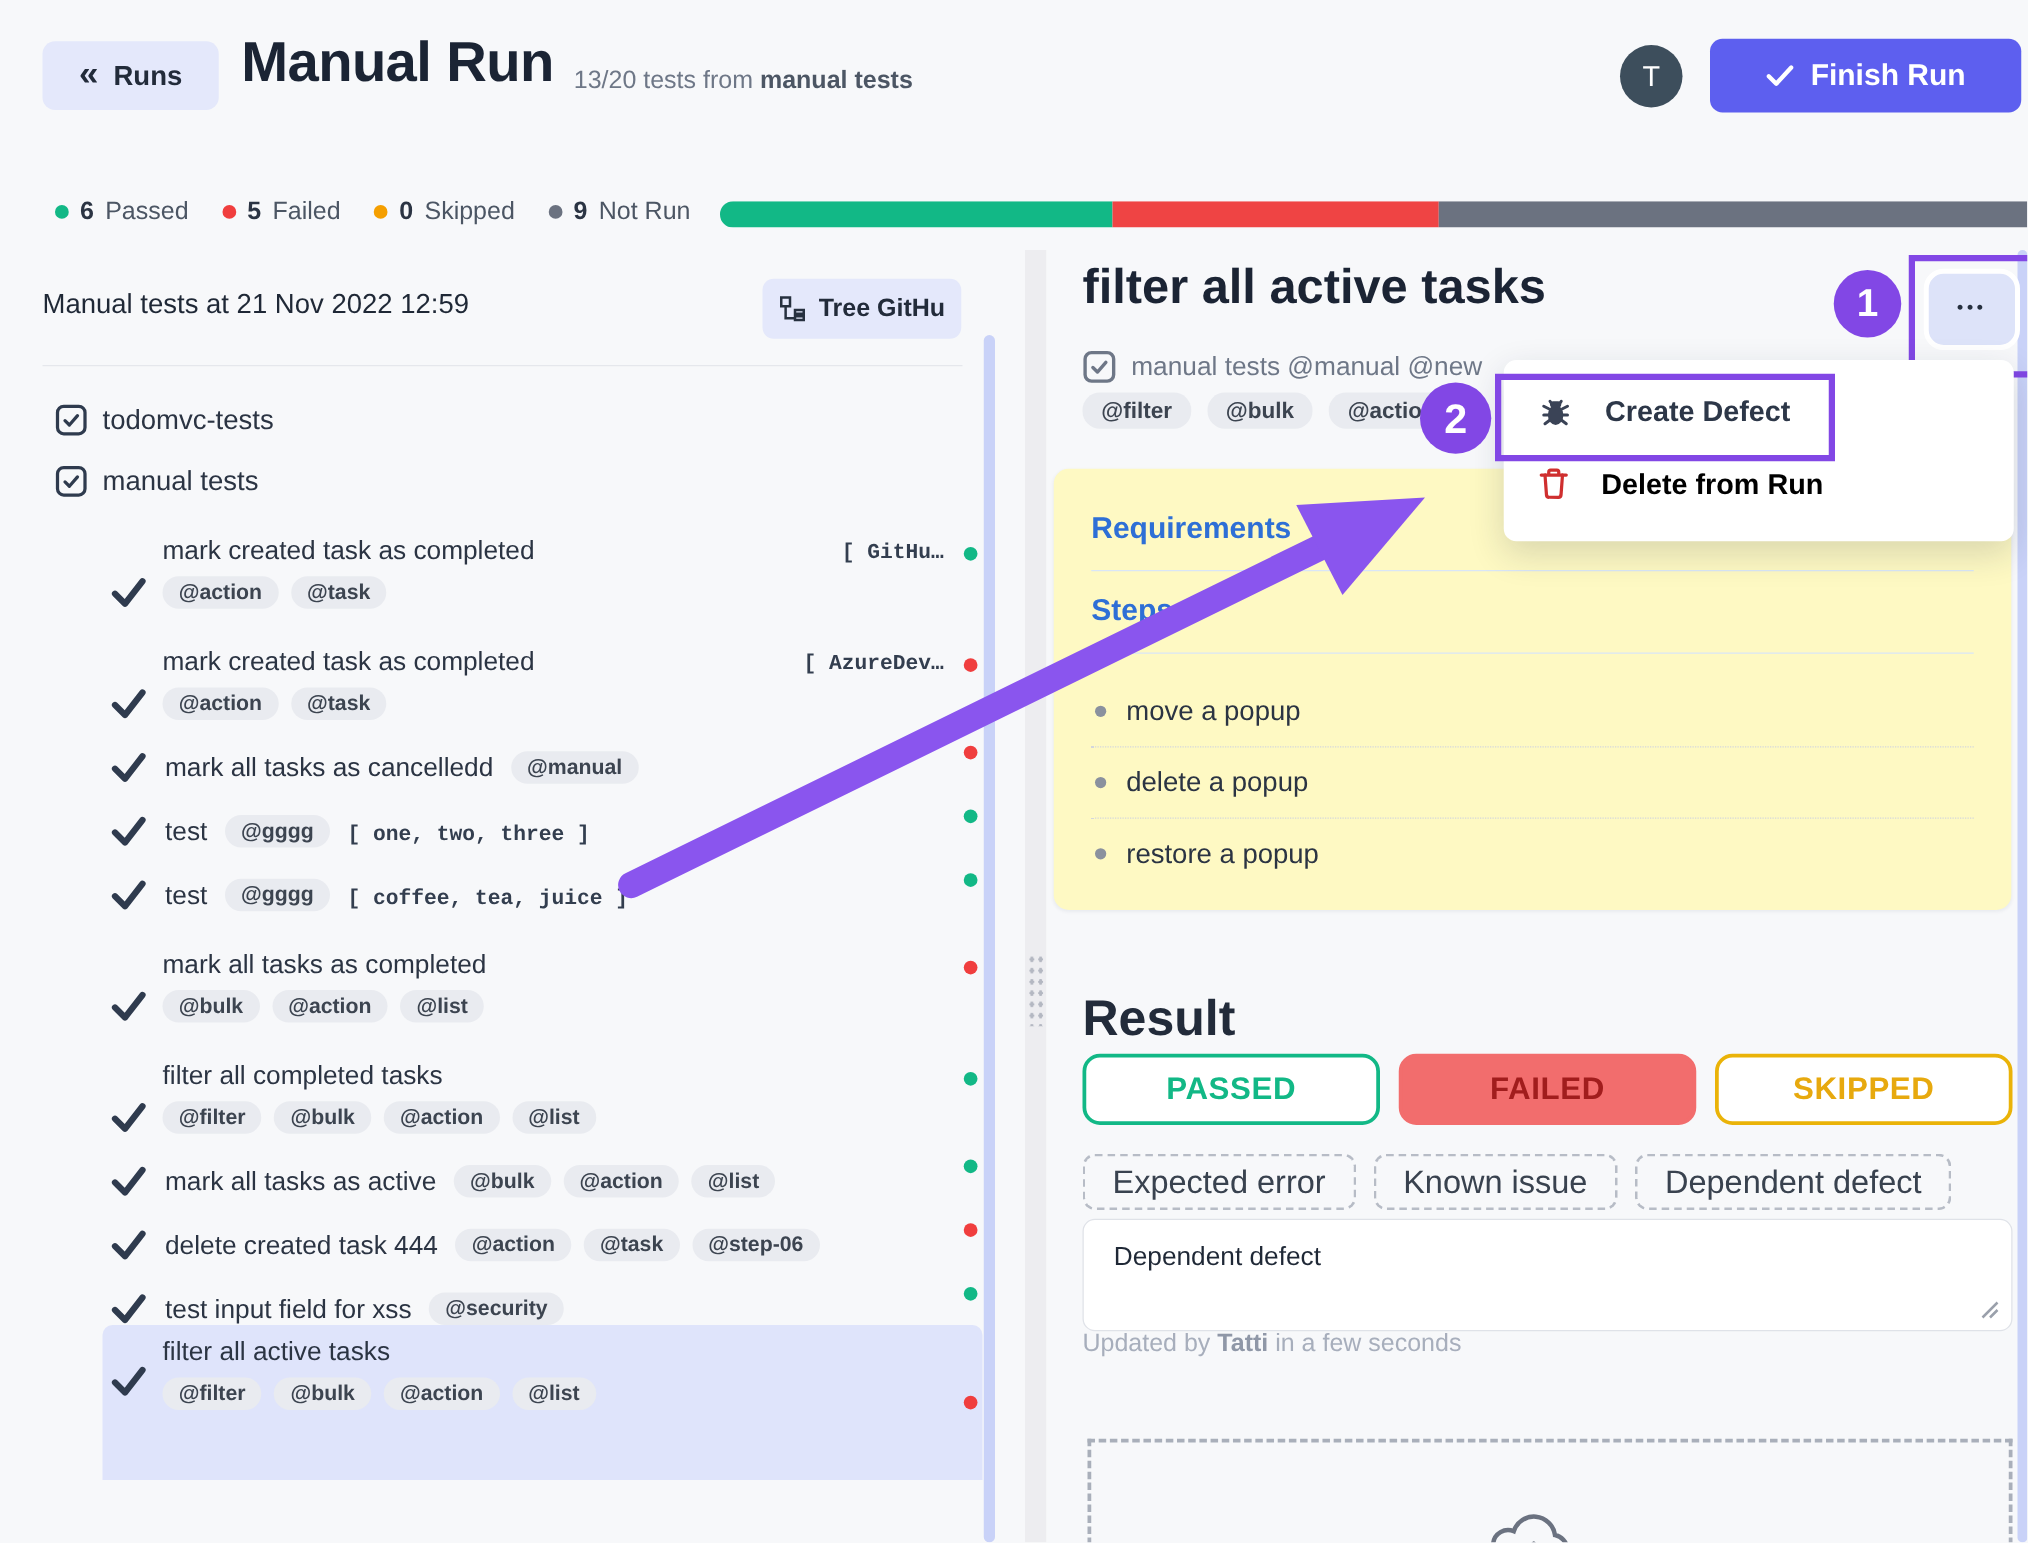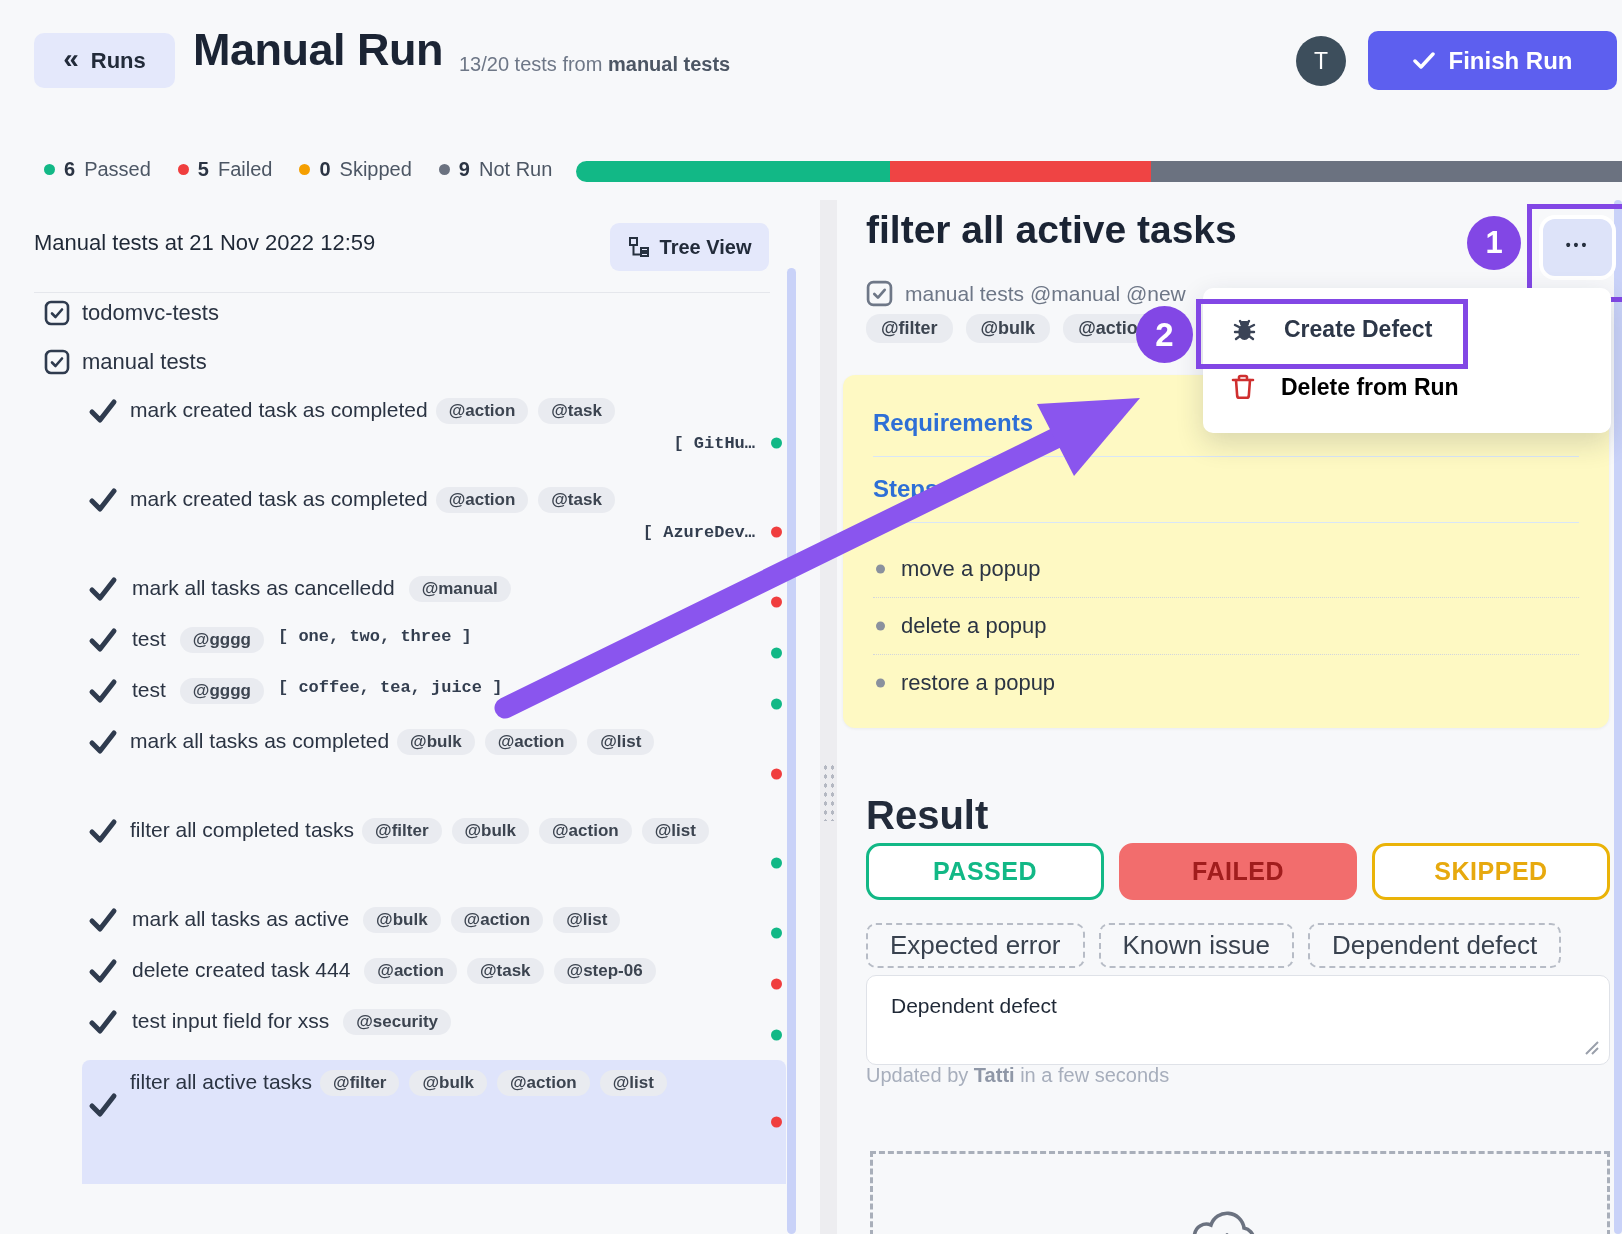--- a/index.html
+++ b/index.html
@@ -30,26 +30,26 @@
             overflow:hidden;display:flex;}
   .progress .seg{height:100%;}
 
   
   .list-title{position:absolute;left:34px;top:230px;font-size:22px;font-weight:500;color:#1f2836;}
   .treeview-btn{position:absolute;left:610px;top:223px;width:159px;height:48px;background:#e4e8fb;border:none;
                 border-radius:9px;font-size:20px;font-weight:600;color:#222b3a;display:flex;align-items:center;
                 justify-content:center;gap:10px;cursor:pointer;font-family:"Liberation Sans",sans-serif;}
   .list-divider{position:absolute;left:34px;top:292px;width:736px;height:1px;background:#e5e7ec;}
   .test-list{position:absolute;left:34px;top:300px;width:752px;}
-  .row{position:relative;display:flex;align-items:flex-start;}
+  .row{position:relative;display:flex;align-items:flex-end;}
   .row-suite{height:49px;gap:12px;font-size:22px;font-weight:500;color:#2b3443;}
   .row-inline{height:51px;gap:14px;padding-left:54px;}
   .row-stacked{height:89px;padding-left:54px;gap:12px;}
   .row .title{font-size:21px;font-weight:500;color:#2b3443;white-space:nowrap;}
-  .stack{display:flex;flex-direction:row;gap:8px;justify-content:center;}
+  .stack{display:flex;flex-direction:column;gap:8px;justify-content:center;}
   .tags{display:flex;gap:10px;}
   .tag{background:#e9ebf0;border-radius:14px;padding:3px 13px;font-size:17px;color:#3c4450;white-space:nowrap;font-weight:bold;}
   .mono{font-family:Liberation Mono, monospace;font-size:17px;font-weight:700;color:#333e4f;white-space:nowrap;}
   .dot-status{position:absolute;right:4px;top:50%;transform:translateY(-50%);width:11px;height:11px;border-radius:50%;}
   .right-cluster{position:absolute;right:4px;top:50%;transform:translateY(-50%);display:flex;align-items:center;gap:16px;}
   .row-selected{background:#dfe4fb;border-radius:8px 8px 0 0;margin-left:48px;padding-left:6px;height:124px;
                 align-items:flex-start;}
   .row-selected .checkwrap{margin-top:32px;}
   .row-selected .stack{margin-top:10px;}
   .checkwrap{display:flex;align-items:center;}
@@ -166,21 +166,21 @@
     </div>
 
   <div class="list-title">Manual tests at 21 Nov 2022 12:59</div>
   <button class="treeview-btn">
     <svg width="22" height="22" viewBox="0 0 22 22">
       <rect x="2" y="2" width="7" height="7" fill="none" stroke="#26303f" stroke-width="2"></rect>
       <path d="M5.5 9 v9.5 H13" fill="none" stroke="#26303f" stroke-width="2"></path>
       <rect x="13" y="12" width="7" height="3" fill="none" stroke="#26303f" stroke-width="2"></rect>
       <rect x="13" y="17" width="7" height="3" fill="none" stroke="#26303f" stroke-width="2"></rect>
     </svg>
-    <span>Tree View</span>
+    <span>Tree GitHu</span>
   </button>
   <div class="list-divider"></div>
   <div class="test-list" id="test-list">
       <div class="row row-suite" style="padding-left:10px">
       <svg width="26" height="26" viewBox="0 0 26 26">
           <rect x="2" y="2" width="22" height="22" rx="5" fill="none" stroke="#2f3b4e" stroke-width="2.6"></rect>
           <path d="M8 13.5 l3.5 3.5 L18 9.5" fill="none" stroke="#2f3b4e" stroke-width="2.6" stroke-linecap="round" stroke-linejoin="round"></path>
         </svg>
         <span>todomvc-tests</span>
       </div>

